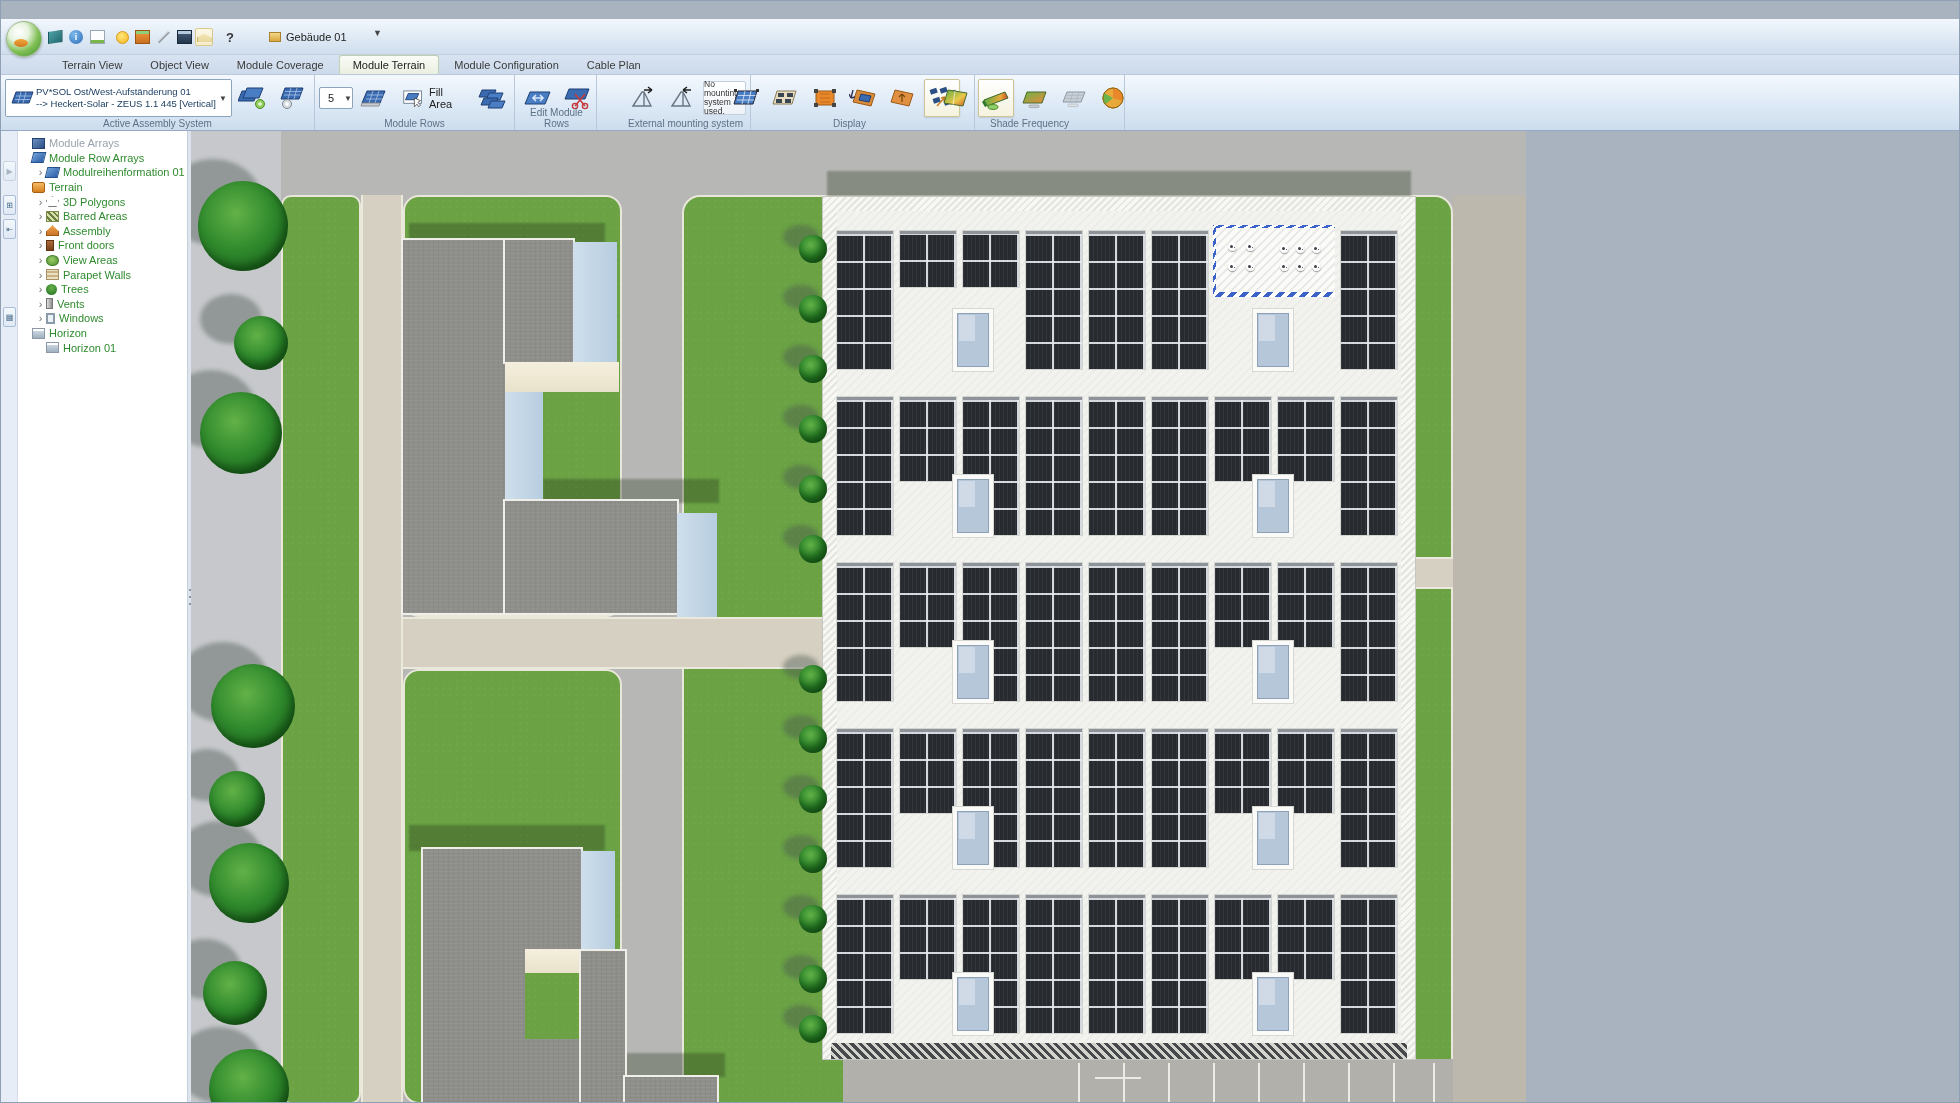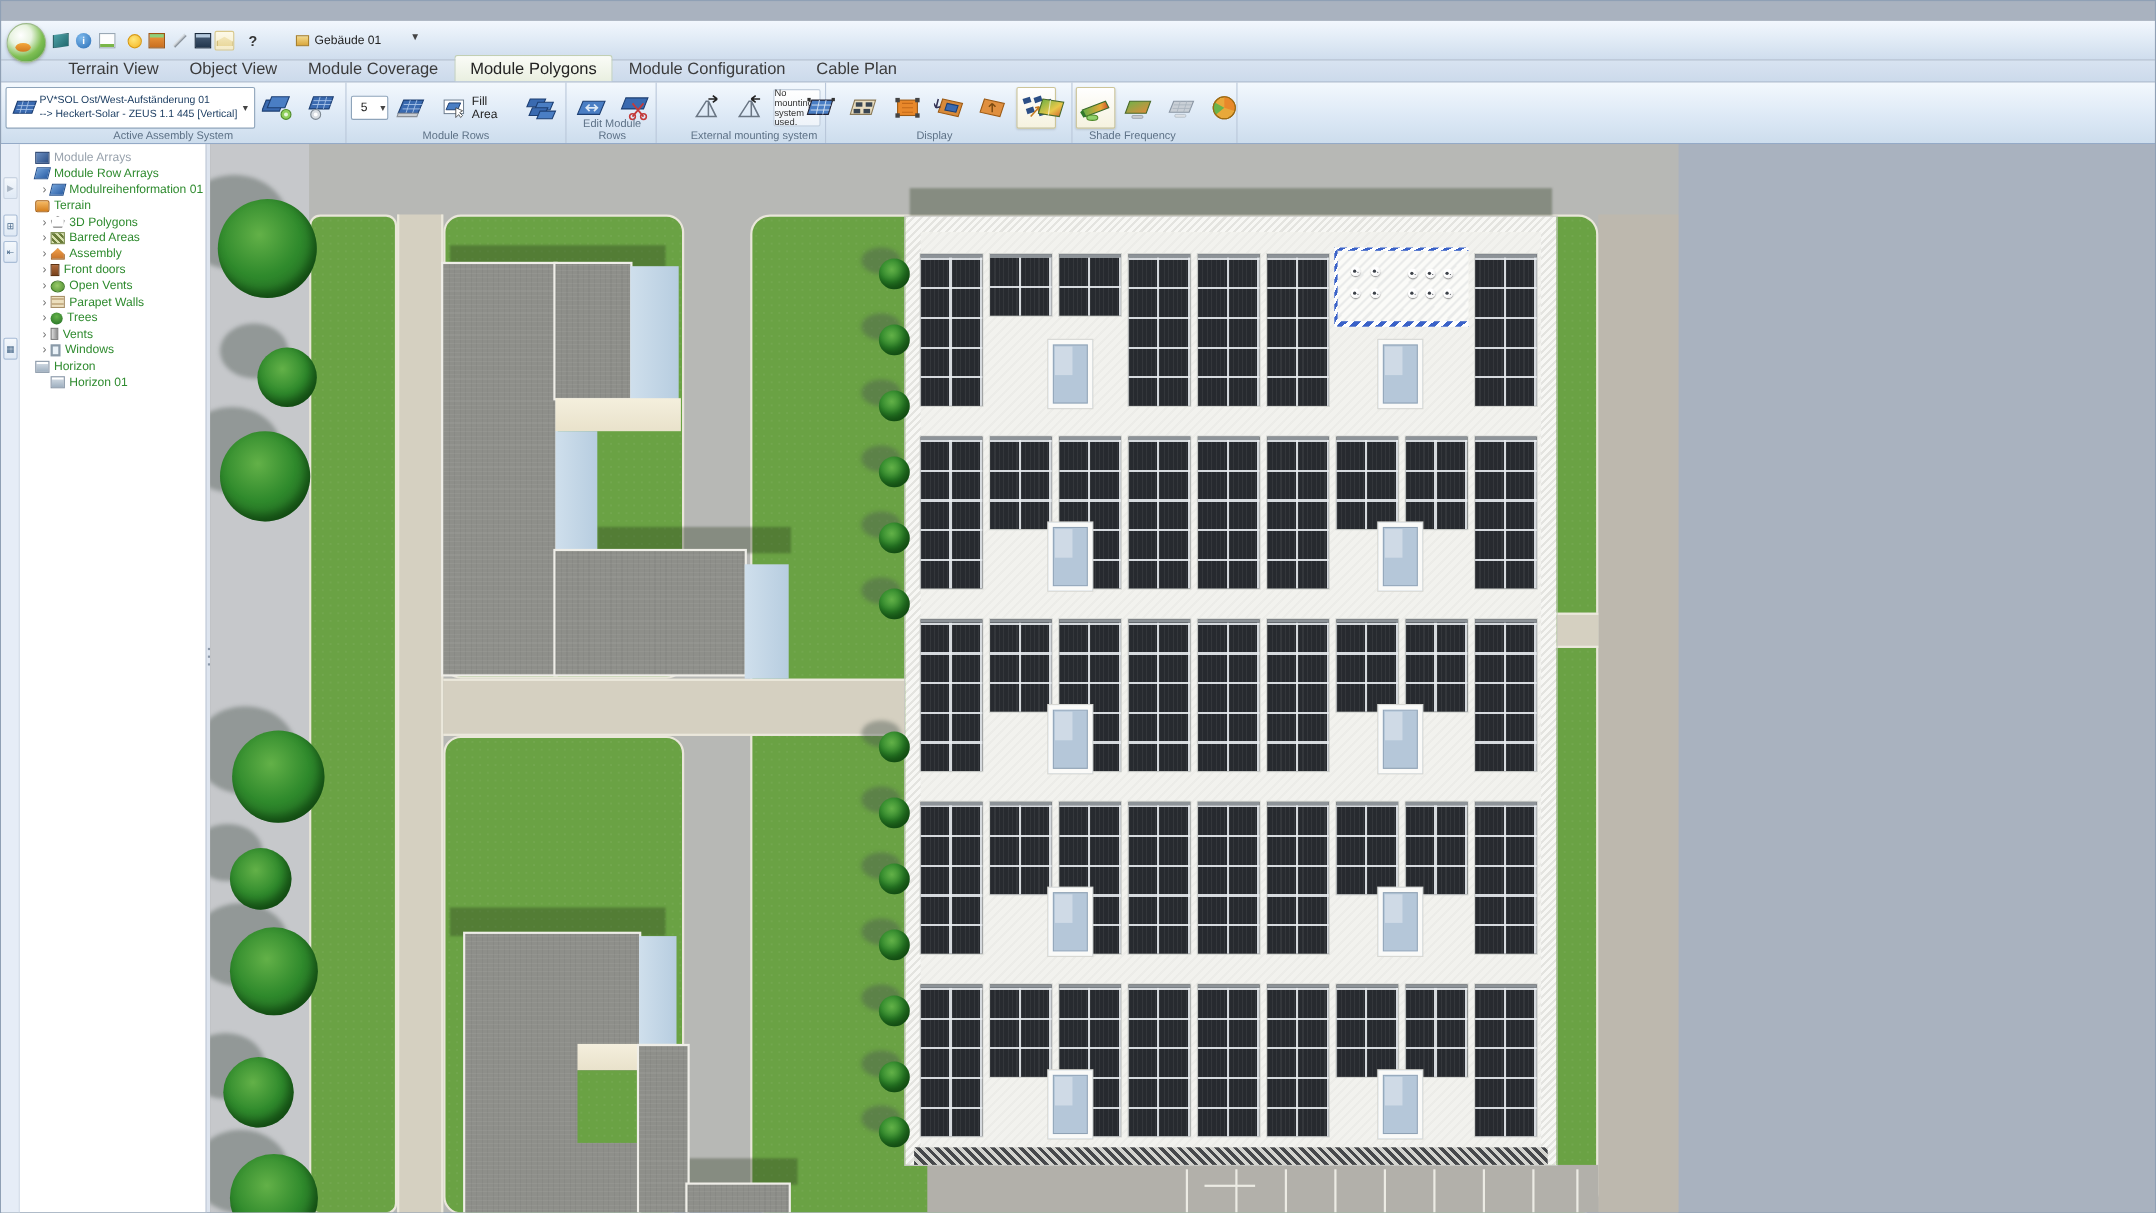--- a/index.html
+++ b/index.html
@@ -23,21 +23,21 @@
   .tbi{position:absolute;top:27px;width:18px;height:18px;display:flex;align-items:center;justify-content:center;font-size:11px;}
   .tbi .g{width:15px;height:14px;}
   #tb-help{font-size:13px;color:#333;font-weight:bold;}
   #tb-active{border:1px solid #d9c88a;background:linear-gradient(#fdf9e8,#f4ebc8);border-radius:2px;}
   #bsel{position:absolute;left:268px;top:25px;height:22px;display:flex;align-items:center;gap:5px;}
   #bsel .bico{width:12px;height:10px;background:linear-gradient(#f3d98a,#d9a83f);border:1px solid #a8812f;}
   #bsel .blabel{font-size:11px;color:#222;}
   #bsel-caret{position:absolute;left:372px;top:27px;font-size:9px;color:#444;}
   
   #tabbar{left:0;top:54px;width:1960px;height:20px;background:linear-gradient(#d8e3f1,#ccdaeb);display:flex;align-items:flex-end;padding-left:48px;border-bottom:1px solid #b9c8dc;}
-  .tab{font-size:15px;color:#3b3b3b;padding:3px 13px 3px 13px;margin-right:2px;}
+  .tab{font-size:11px;color:#3b3b3b;padding:3px 13px 3px 13px;margin-right:2px;}
   .tab.active{background:linear-gradient(#fafcf7,#e9efe0);border:1px solid #c2cfb2;border-bottom:none;border-radius:3px 3px 0 0;color:#222;}
   
   #ribbon{left:0;top:74px;width:1960px;height:56px;background:linear-gradient(#f3f8fd,#dde9f6 55%,#cddded);border-bottom:1px solid #94aac7;}
   .rsec{position:absolute;top:0;height:55px;border-right:1px solid #b9c7da;}
   .rbody{position:absolute;left:0;right:0;top:3px;height:40px;display:flex;align-items:center;padding:0 4px;gap:3px;}
   .rlabel{position:absolute;left:0;right:0;bottom:1px;text-align:center;font-size:10px;color:#5d7186;}
   .rbtn{height:38px;min-width:36px;display:flex;align-items:center;justify-content:center;border:1px solid transparent;border-radius:2px;}
   .rbtn.active{background:linear-gradient(#ffffff,#f5f2df);border:1px solid #cdc598;box-shadow:0 1px 2px rgba(0,0,0,.12);}
   .rbtn svg{display:block;}
   #asmdrop{width:238px;height:38px;background:#fff;border:1px solid #8ea4ba;border-radius:2px;display:flex;align-items:center;padding:2px 4px;}
@@ -138,21 +138,21 @@
   <div id="bsel">
     <span class="bico"></span>
     <span class="blabel">Gebäude 01</span>
   </div>
   <span id="bsel-caret" class="abs">▼</span>
 
   <div id="tabbar" class="abs">
       <div class="tab">Terrain View</div>
       <div class="tab">Object View</div>
       <div class="tab">Module Coverage</div>
-      <div class="tab active">Module Polygons</div>
+      <div class="tab active">Module Terrain</div>
       <div class="tab">Module Configuration</div>
       <div class="tab">Cable Plan</div>
     </div>
 
   <div id="ribbon" class="abs">
 
     <div class="rsec" style="left:0;width:314px">
       <div class="rbody">
         <div id="asmdrop">
           <svg width="26" height="20" viewBox="0 0 26 20">
@@ -423,21 +423,21 @@
             <span class="tlabel">Assembly</span>
           </div>
           <div class="trow" style="padding-left: 14px;">
             <span class="texp">›</span>
             <span class="ti ti-door"></span>
             <span class="tlabel">Front doors</span>
           </div>
           <div class="trow" style="padding-left: 14px;">
             <span class="texp">›</span>
             <span class="ti ti-open"></span>
-            <span class="tlabel">Open Vents</span>
+            <span class="tlabel">View Areas</span>
           </div>
           <div class="trow" style="padding-left: 14px;">
             <span class="texp">›</span>
             <span class="ti ti-parapet"></span>
             <span class="tlabel">Parapet Walls</span>
           </div>
           <div class="trow" style="padding-left: 14px;">
             <span class="texp">›</span>
             <span class="ti ti-tree"></span>
             <span class="tlabel">Trees</span>

